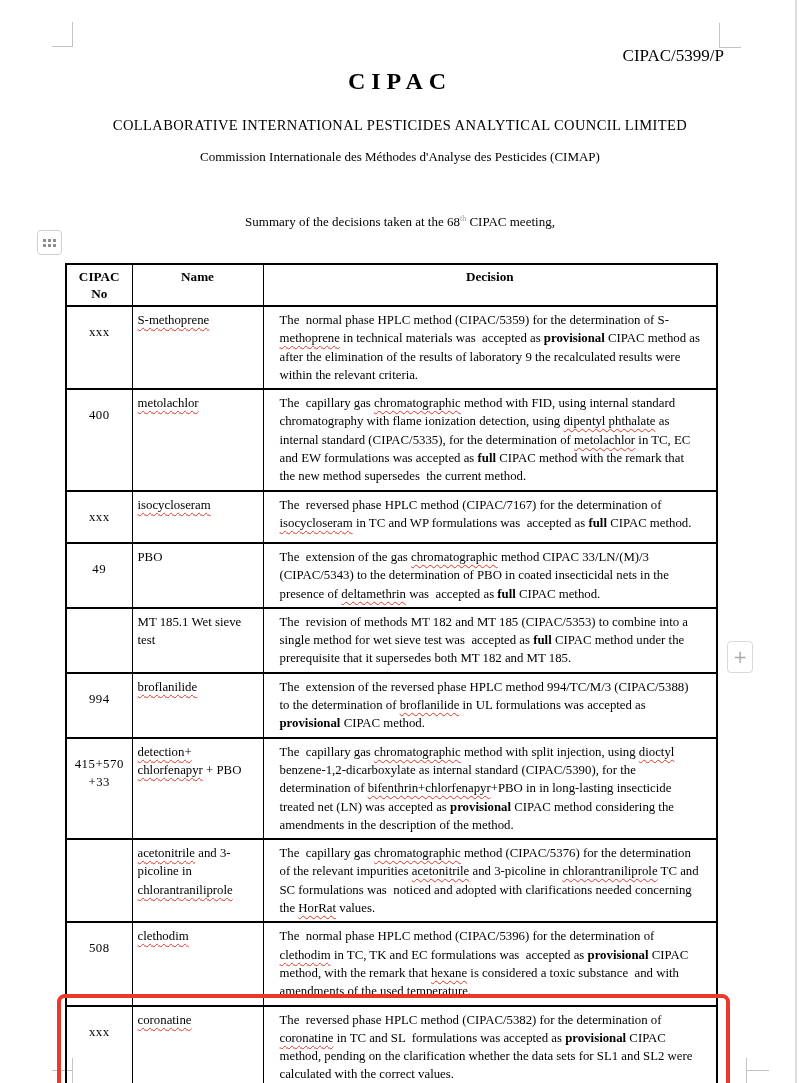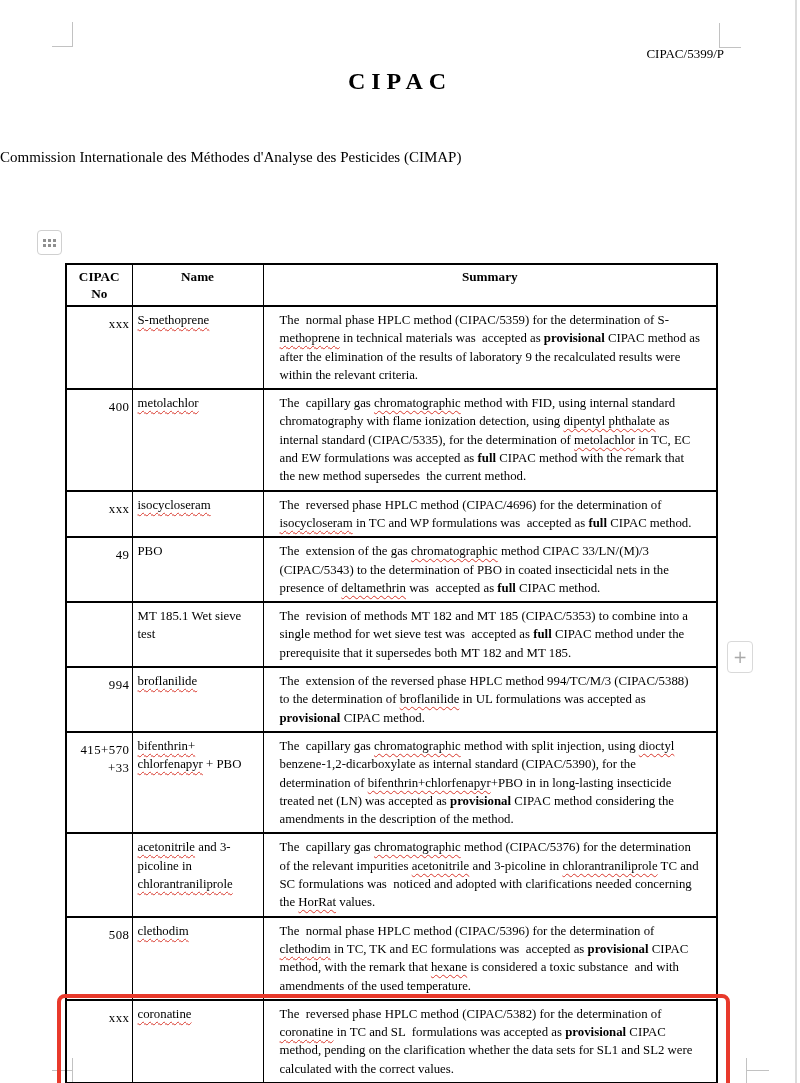--- a/index.html
+++ b/index.html
@@ -1,26 +1,26 @@
 <!DOCTYPE html>
 <html><head>
 <meta charset="utf-8">
 <style>
   * { margin:0; padding:0; box-sizing:border-box; }
   body { background:#fff; }
   .page { position:relative; width:800px; height:1083px; background:#ffffff;
           font-family:"Liberation Serif","DejaVu Serif",serif; color:#000; overflow:hidden; }
   .mark { position:absolute; background:#c2c2c2; }
   .page-edge { position:absolute; left:795px; top:0; width:2px; height:1083px; background:#dcdcdc; }
-  .doc-ref { position:absolute; top:46px; right:76px; font-size:13px; }
+  .doc-ref { position:absolute; top:46px; right:76px; font-size:17px; }
   .title { position:absolute; top:68px; left:0; width:100%; text-align:center;
            font-size:24px; font-weight:bold; letter-spacing:6px; }
   .org { position:absolute; top:117px; left:0; width:100%; text-align:center;
          font-size:14.5px; letter-spacing:0.4px; }
-  .french { position:absolute; top:149px; left:0; width:100%; font-size:15px; }
+  .french { position:absolute; top:149px; left:0; width:100%; text-align:center; font-size:13px; }
   .summary { position:absolute; top:211px; left:0; width:100%; text-align:center;
              font-size:13px; line-height:16.5px; }
   .sup { font-size:8px; vertical-align:super; color:#999; }
   .b { font-weight:bold; }
   .sq { text-decoration-line:underline; text-decoration-style:wavy;
         text-decoration-color:#d8372b; text-decoration-thickness:1px; text-underline-offset:3px; }
   .handle { position:absolute; left:37px; top:230px; width:25px; height:25px;
             border:1px solid #d0d0d0; border-radius:4px; background:#fff;
             display:flex; align-items:center; justify-content:center; cursor:pointer; }
   .handle .dots { display:grid; grid-template-columns:repeat(3,3px); grid-gap:2px; }
@@ -29,21 +29,21 @@
             border:1px solid #d9d9d9; border-radius:4px; background:#fff; color:#a9a9a9;
             font-size:17px; display:flex; align-items:center; justify-content:center;
             font-family:"DejaVu Sans",sans-serif; cursor:pointer; }
   .table-wrap { position:absolute; left:65px; top:263px; width:651px; }
   table { border-collapse:collapse; table-layout:fixed; width:651px; font-size:12.8px; }
   table, th, td { border:solid #000; }
   th, td { border-width:2px 1px; vertical-align:top; }
   table { border-width:2px; }
   th { font-size:13.2px; text-align:center; padding:3px 2px; height:42px; line-height:17px; }
   td { line-height:18.3px; }
-  td.no  { text-align:right; padding:8px 2px; letter-spacing:0.5px;margin-top:40px; }
+  td.no  { text-align:center; padding:16px 2px; letter-spacing:0.5px;margin-top:40px; }
   td.name{ padding:4px 5px; }
   td.dec { padding:4px 16px; white-space:pre-wrap; }
   .hlbox { position:absolute; border:4px solid #e8392b; border-radius:8px;
            pointer-events:none; z-index:5; }
 </style>
 </head>
 <body>
 
 <div class="page">
 
@@ -52,22 +52,24 @@
   <div class="mark" style="left:719px;top:23px;width:1px;height:25px;"></div>
   <div class="mark" style="left:719px;top:47px;width:22px;height:1px;"></div>
   <div class="mark" style="left:72px;top:1058px;width:1px;height:25px;"></div>
   <div class="mark" style="left:52px;top:1070px;width:20px;height:1px;"></div>
   <div class="mark" style="left:746px;top:1058px;width:1px;height:25px;"></div>
   <div class="mark" style="left:747px;top:1070px;width:22px;height:1px;"></div>
   <div class="page-edge"></div>
 
   <div class="doc-ref">CIPAC/5399/P</div>
   <div class="title">CIPAC</div>
+  <div class="org">COLLABORATIVE INTERNATIONAL PESTICIDES ANALYTICAL COUNCIL LIMITED</div>
   <div class="french">Commission Internationale des Méthodes d'Analyse des Pesticides (CIMAP)</div>
   <div class="summary">
+    <div><span>Summary of the decisions taken at the 68</span><span class="sup">th</span><span> CIPAC meeting,</span></div>
   </div>
 
   <button class="handle">
     <span class="dots">
         <i></i>
         <i></i>
         <i></i>
         <i></i>
         <i></i>
         <i></i>
@@ -84,57 +86,57 @@
           <col style="width:131px">
           <col style="width:454px">
         </colgroup>
       <thead>
         <tr>
           <th>
             <span style="display:block">CIPAC</span>
             <span style="display:block">No</span>
           </th>
           <th>Name</th>
-          <th>Summary</th>
+          <th>Decision</th>
         </tr>
       </thead>
       <tbody id="tbody">
           <tr>
             <td class="no">xxx</td>
             <td class="name"><span class="sq">S-methoprene</span></td>
             <td class="dec"><span>The  normal phase HPLC method (CIPAC/5359) for the determination of S-</span><span class="sq">methoprene</span><span> in technical materials was  accepted as </span><span class="b">provisional </span><span>CIPAC method as after the elimination of the results of laboratory 9 the recalculated results were within the relevant criteria.</span></td>
           </tr>
           <tr>
             <td class="no">400</td>
             <td class="name"><span class="sq">metolachlor</span></td>
             <td class="dec"><span>The  capillary gas </span><span class="sq">chromatographic</span><span> method with FID, using internal standard chromatography with flame ionization detection, using </span><span class="sq">dipentyl phthalate</span><span> as internal standard (CIPAC/5335), for the determination of </span><span class="sq">metolachlor</span><span> in TC, EC and EW formulations was accepted as </span><span class="b">full </span><span>CIPAC method with the remark that the new method supersedes  the current method.</span></td>
           </tr>
           <tr>
             <td class="no">xxx</td>
             <td class="name"><span class="sq">isocycloseram</span></td>
-            <td class="dec"><span>The  reversed phase HPLC method (CIPAC/4696) for the determination of </span><span class="sq">isocycloseram</span><span> in TC and WP formulations was  accepted as </span><span class="b">full</span><span> CIPAC method.</span></td>
+            <td class="dec"><span>The  reversed phase HPLC method (CIPAC/7167) for the determination of </span><span class="sq">isocycloseram</span><span> in TC and WP formulations was  accepted as </span><span class="b">full</span><span> CIPAC method.</span></td>
           </tr>
           <tr>
             <td class="no">49</td>
             <td class="name"><span>PBO</span></td>
             <td class="dec"><span>The  extension of the gas </span><span class="sq">chromatographic</span><span> method CIPAC 33/LN/(M)/3 (CIPAC/5343) to the determination of PBO in coated insecticidal nets in the presence of </span><span class="sq">deltamethrin</span><span> was  accepted as </span><span class="b">full</span><span> CIPAC method.</span></td>
           </tr>
           <tr>
             <td class="no"></td>
             <td class="name"><span>MT 185.1 Wet sieve test</span></td>
             <td class="dec"><span>The  revision of methods MT 182 and MT 185 (CIPAC/5353) to combine into a single method for wet sieve test was  accepted as </span><span class="b">full </span><span>CIPAC method under the prerequisite that it supersedes both MT 182 and MT 185.</span></td>
           </tr>
           <tr>
             <td class="no">994</td>
             <td class="name"><span class="sq">broflanilide</span></td>
             <td class="dec"><span>The  extension of the reversed phase HPLC method 994/TC/M/3 (CIPAC/5388) to the determination of </span><span class="sq">broflanilide</span><span> in UL formulations was accepted as </span><span class="b">provisional </span><span>CIPAC method.</span></td>
           </tr>
           <tr>
             <td class="no">415+570 +33</td>
-            <td class="name"><span class="sq">bifenthrin+</span><span> </span><span class="sq">chlorfenapyr</span><span> + PBO</span></td>
+            <td class="name"><span class="sq">detection+</span><span> </span><span class="sq">chlorfenapyr</span><span> + PBO</span></td>
             <td class="dec"><span>The  capillary gas </span><span class="sq">chromatographic</span><span> method with split injection, using </span><span class="sq">dioctyl</span><span> benzene-1,2-dicarboxylate as internal standard (CIPAC/5390), for the determination of </span><span class="sq">bifenthrin+chlorfenapyr</span><span>+PBO in in long-lasting insecticide treated net (LN) was accepted as </span><span class="b">provisional </span><span>CIPAC method considering the amendments in the description of the method.</span></td>
           </tr>
           <tr>
             <td class="no"></td>
             <td class="name"><span class="sq">acetonitrile</span><span> and 3-picoline in </span><span class="sq">chlorantraniliprole</span></td>
             <td class="dec"><span>The  capillary gas </span><span class="sq">chromatographic</span><span> method (CIPAC/5376) for the determination of the relevant impurities </span><span class="sq">acetonitrile</span><span> and 3-picoline in </span><span class="sq">chlorantraniliprole</span><span> TC and SC formulations was  noticed and adopted with clarifications needed concerning the </span><span class="sq">HorRat</span><span> values.</span></td>
           </tr>
           <tr>
             <td class="no">508</td>
             <td class="name"><span class="sq">clethodim</span></td>

